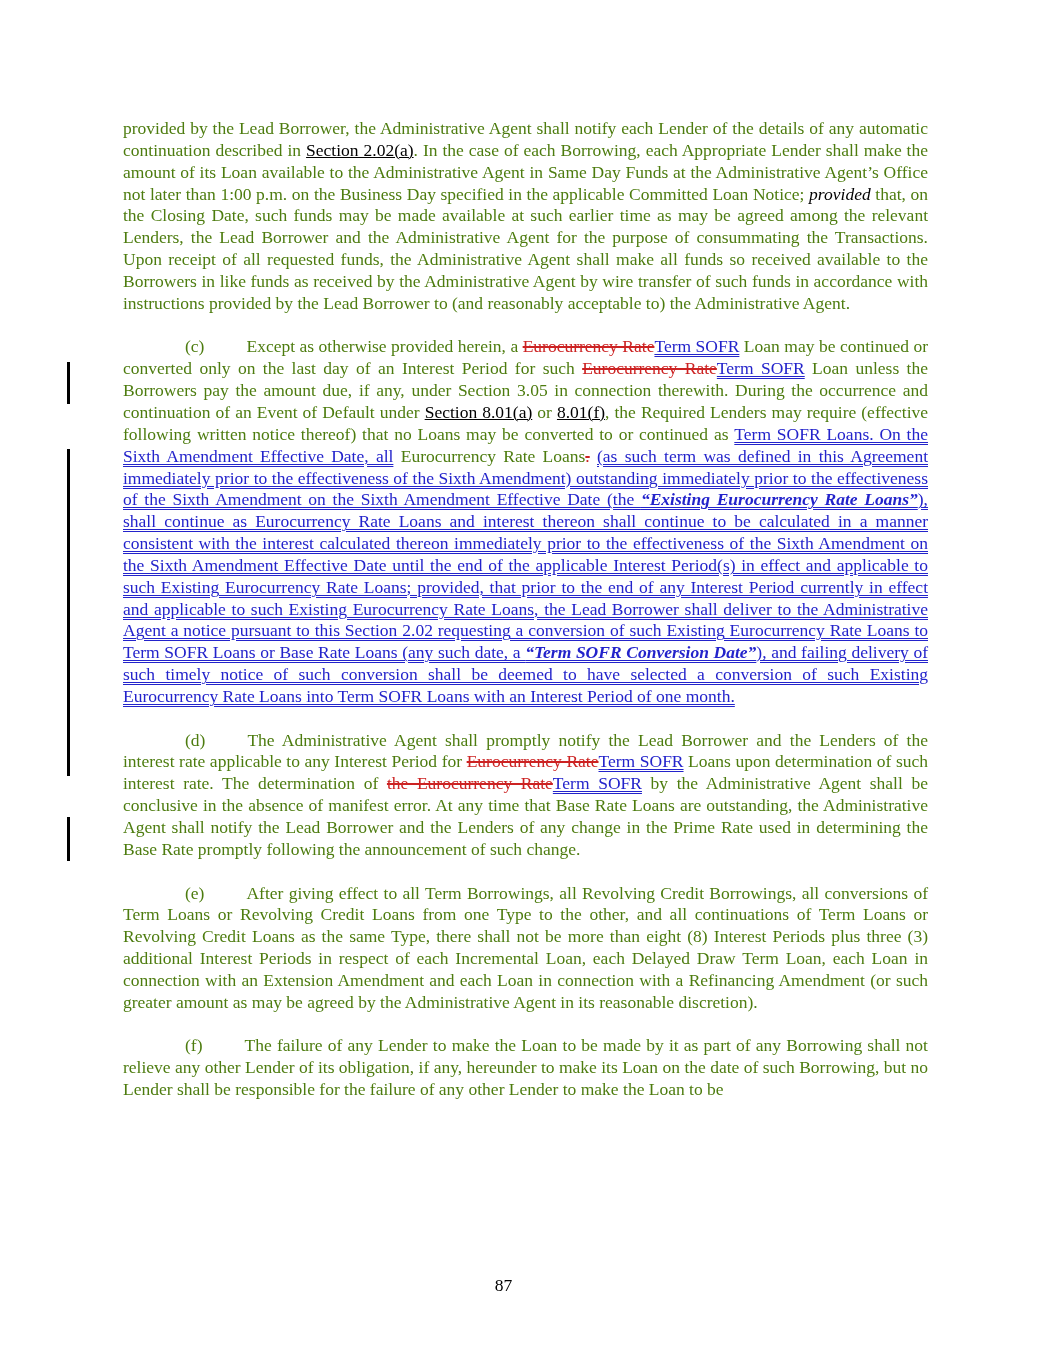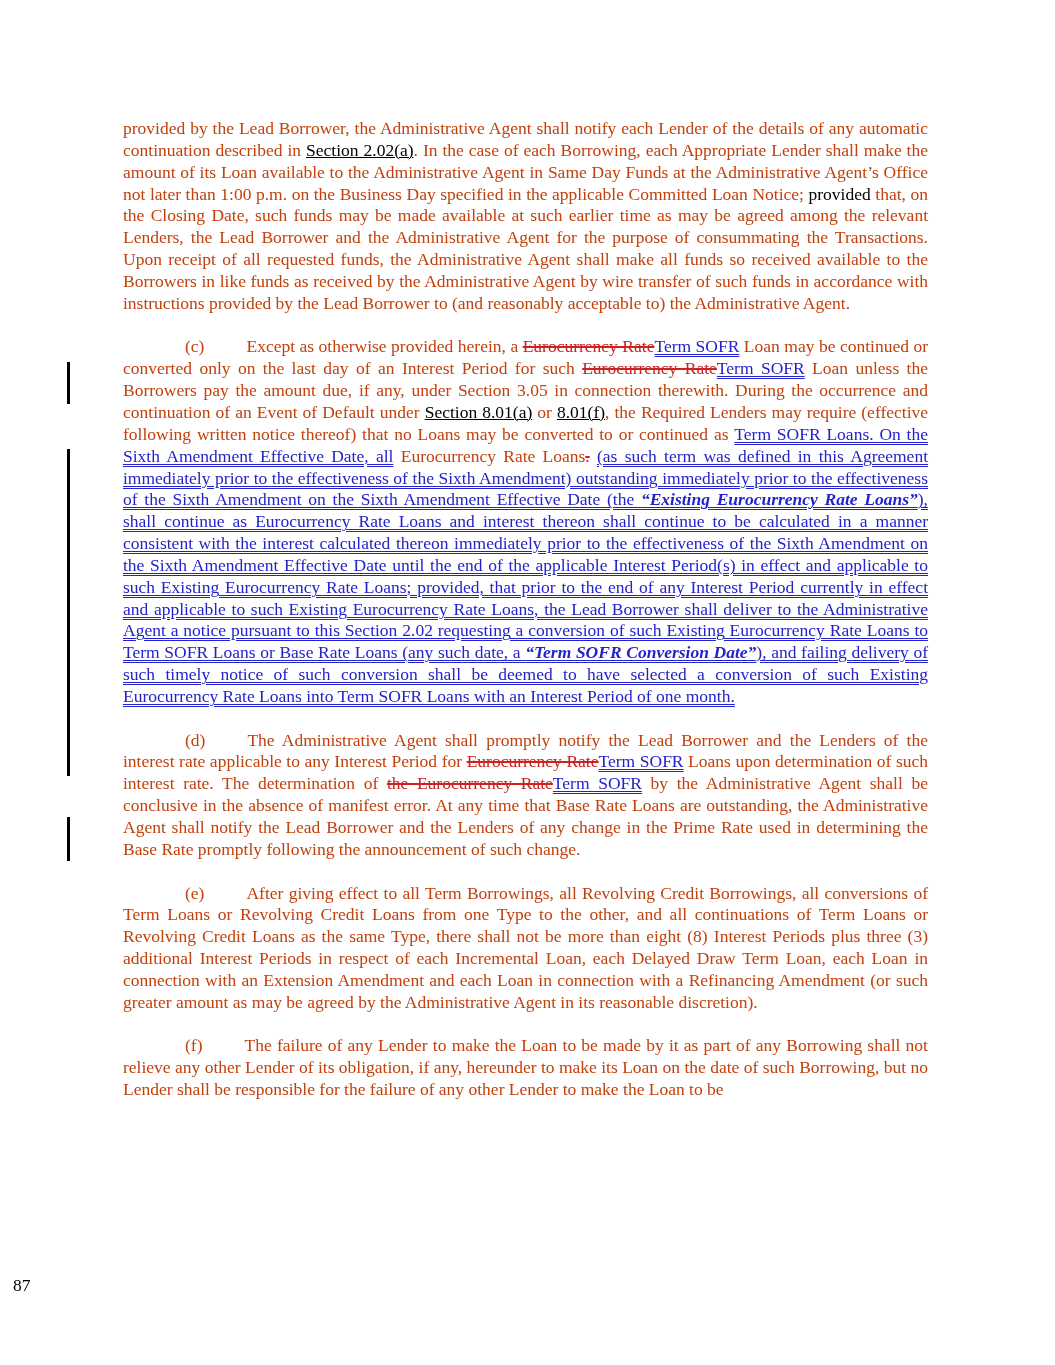--- a/index.html
+++ b/index.html
@@ -25,21 +25,21 @@
     text-align: justify;
     line-height: 21.85px;
   }
   .content p {
     margin: 0 0 21.85px 0;
     text-indent: 0;
   }
   .content p.indent {
     text-indent: 62px;
   }
-  .run-text { color: #c2410c; }
+  .run-text { color: #4d7c0f; }
   .run-del {
     color: var(--del, #cc2222);
     text-decoration: line-through;
     text-decoration-thickness: 1.5px;
   }
   .run-ins {
     color: var(--ins, #2323cb);
     text-decoration-line: underline;
     text-decoration-style: double;
     text-decoration-thickness: 1px;
@@ -53,37 +53,37 @@
     text-decoration-style: double;
     text-decoration-thickness: 1px;
     text-underline-offset: 2px;
     font-style: italic;
   }
   .run-underline {
     text-decoration: underline;
     text-decoration-thickness: 1px;
     margin-top: 36px;
   }
-  .run-italic { }
+  .run-italic { font-style: italic; }
   .run-tab {
     display: inline-block;
     width: 42px;
   }
   .revision-bar {
     position: absolute;
     left: 67px;
     width: 2.5px;
     background: var(--bar, #000000);
   }
   .page-number {
     position: absolute;
-    left: 13px;
+    left: 1px;
     top: 1275px;
     width: 1005px;
-    text-align: left;
+    text-align: center;
   }
 </style>
 </head>
 <body>
 
 <div class="page">
   <div id="revision-bars">
       <div class="revision-bar" style="top: 362px; height: 42px;"></div>
       <div class="revision-bar" style="top: 449px; height: 327px;"></div>
       <div class="revision-bar" style="top: 817px; height: 44px;"></div>

